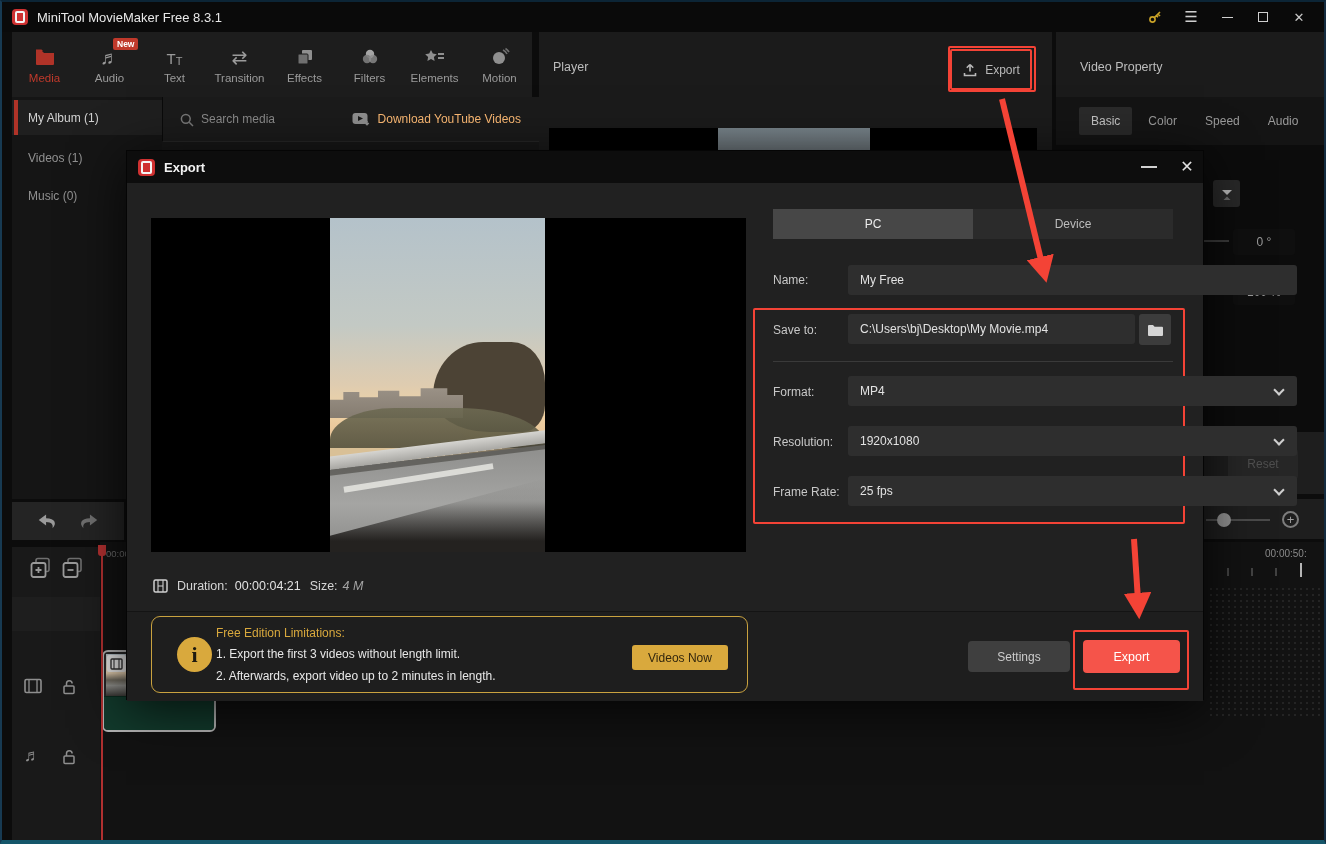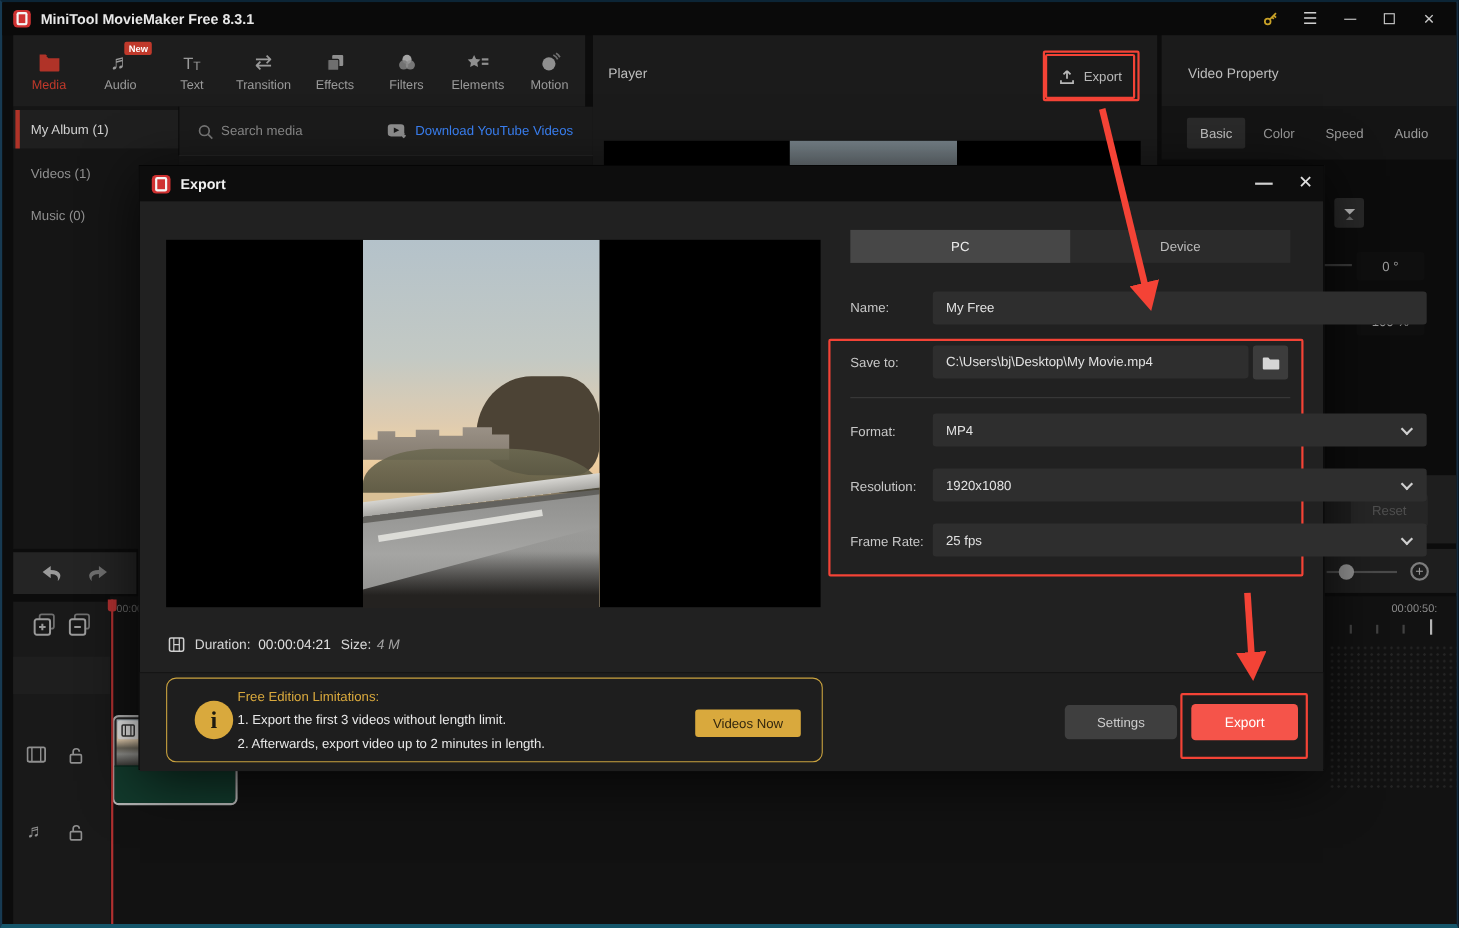--- a/index.html
+++ b/index.html
@@ -10,21 +10,21 @@
     border-left:2px solid #173a52; border-right:2px solid #142c40;
     border-top:2px solid #0c2536; border-bottom:4px solid #15566a;
   }
   .abs{ position:absolute; }
 
   
   .titlebar{ left:0; top:0; width:100%; height:30px; background:#0a0a0a; display:flex; align-items:center; }
   .app-logo{ width:16px; height:16px; margin-left:10px; background:#cf3131; border-radius:4px; position:relative; }
   .app-logo::before{ content:""; position:absolute; left:3px; top:2px; width:10px; height:12px; background:#f5f5f5; border-radius:2px; }
   .app-logo::after{ content:""; position:absolute; left:5px; top:4px; width:6px; height:8px; background:#cf3131; }
-  .app-title{ color:#e8e8e8; font-size:13px; font-weight:bold; margin-left:9px; }
+  .app-title{ color:#e8e8e8; font-size:13px; font-weight:normal; margin-left:9px; }
   .tb-btns{ margin-left:auto; display:flex; align-items:center; gap:14px; padding-right:14px; }
   .tb-btn{ width:22px; height:20px; display:flex; align-items:center; justify-content:center; color:#c9c9c9; font-size:13px; }
   .menu-glyph{ color:#cfcfcf; font-size:15px; }
   .max-glyph{ width:10px; height:10px; border:1px solid #cfcfcf; }
   .min-glyph{ width:11px; height:1px; background:#cfcfcf; display:block; }
 
   
   .toolbar{ left:10px; top:30px; width:520px; height:65px; background:#1d1d1d; display:flex; }
   .tool-item{ width:65px; height:100%; display:flex; flex-direction:column; align-items:center; justify-content:center; gap:5px; position:relative; }
   .tool-icon{ height:22px; display:flex; align-items:flex-end; justify-content:center; color:#9a9a9a; }
@@ -58,21 +58,21 @@
   .zr-plus{ position:absolute; left:78px; top:12px; width:17px; height:17px; border-radius:50%; border:2px solid #7d7d7d; color:#9f9f9f; font-size:13px; line-height:13px; text-align:center; }
   .ruler-end{ left:1263px; top:546px; color:#8a8a8a; font-size:10px; }
   .tick{ position:absolute; width:2px; background:#424242; }
   .tick.big{ background:#b5b5b5; }
   .dots{ left:1206px; top:584px; width:118px; height:132px; opacity:.55;
     background-image:radial-gradient(circle,#333 1px,transparent 1.3px); background-size:6px 6px; }
 
   
   .searchbar{ left:160px; top:95px; width:377px; height:45px; background:#1b1b1b; border-bottom:1px solid #262626; border-left:1px solid #0a0a0a; display:flex; align-items:center; }
   .search-lab{ margin-left:38px; color:#8a8a8a; font-size:12px; }
-  .dl-wrap{ margin-left:auto; margin-right:18px; display:flex; align-items:center; gap:8px; color:#3b82f6; font-size:12px; }
+  .dl-wrap{ margin-left:auto; margin-right:18px; display:flex; align-items:center; gap:8px; color:#fdba74; font-size:12px; }
   .media-area{ left:160px; top:140px; width:377px; height:357px; background:#171717; }
   .sidebar{ left:10px; top:95px; width:150px; height:402px; background:#151515; }
   .sb-item{ position:absolute; left:0; width:150px; height:35px; display:flex; align-items:center; color:#909090; font-size:12px; padding-left:16px; }
   .sb-item.active{ background:#1f1f1f; color:#d2d2d2; }
   .sb-item.active::before{ content:""; position:absolute; left:2px; top:0; width:4px; height:35px; background:#b03328; }
 
   
   .tl-bg{ left:98px; top:540px; width:1228px; height:298px; background:#121212; }
   .ruler-start{ left:104px; top:546px; color:#6a6a6a; font-size:9.5px; }
   .undo-row{ left:10px; top:500px; width:112px; height:38px; background:#242424; display:flex; align-items:center; justify-content:space-around; padding:0 14px; }

